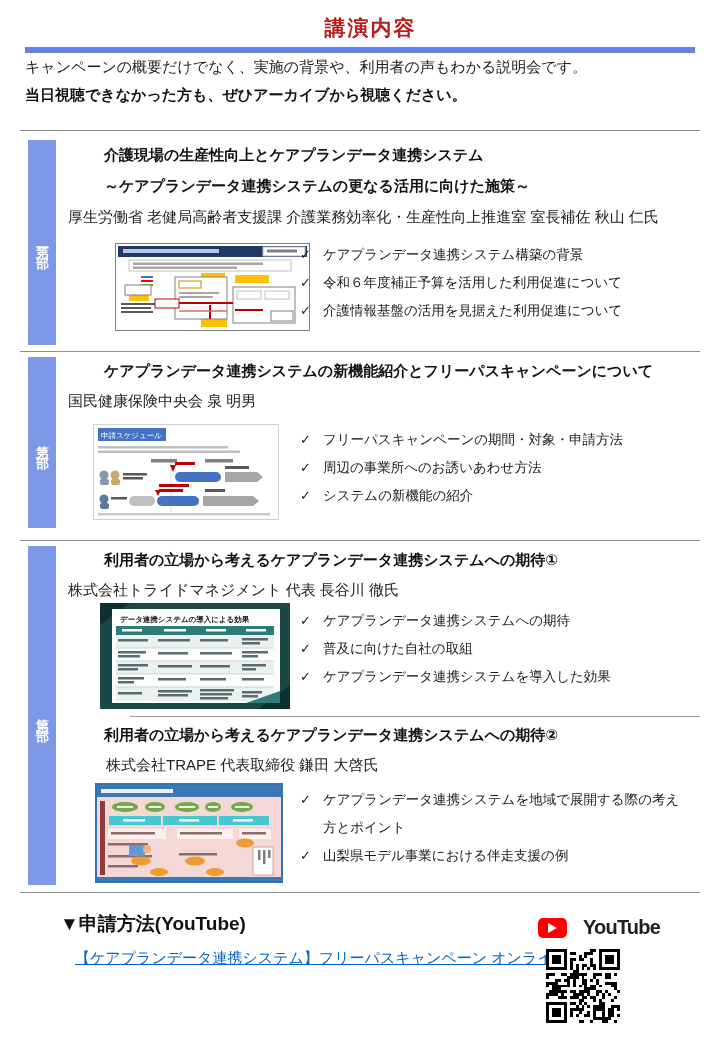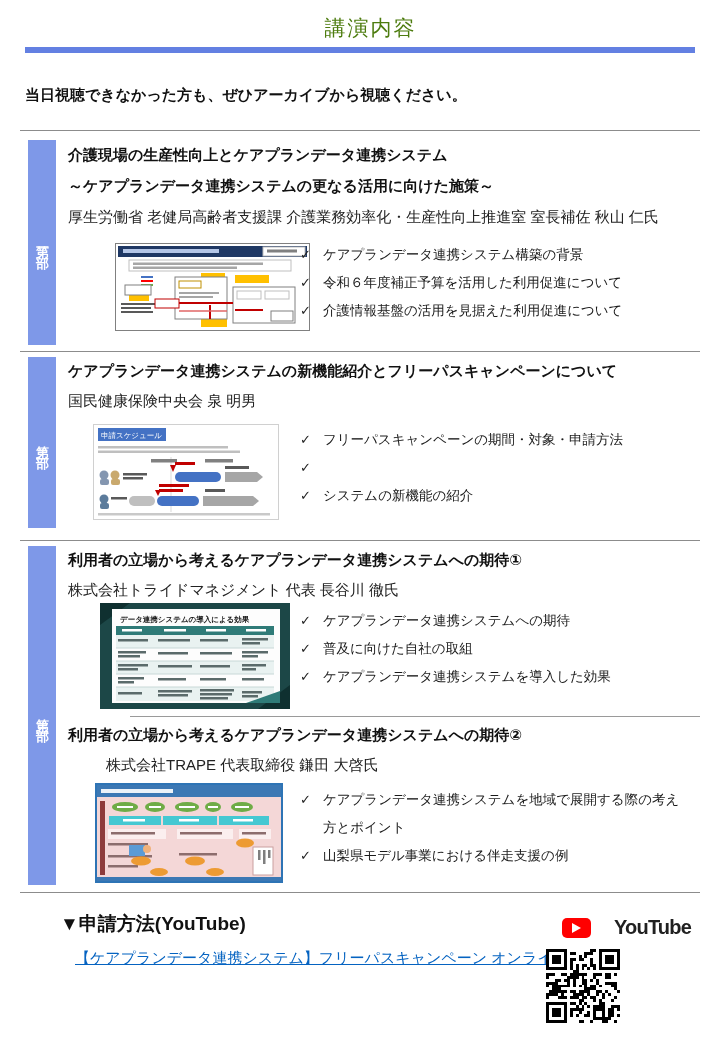--- a/index.html
+++ b/index.html
@@ -6,21 +6,21 @@
   html,body { background:#ffffff; }
   .page {
     position:relative; width:720px; height:1040px; background:#ffffff;
     font-family:"Liberation Sans","DejaVu Sans",sans-serif;
     color:#1a1a1a; overflow:hidden;
   }
   .abs { position:absolute; }
 
   
   .page-title { top:14px; left:0; right:0; text-align:center;
-    font-size:21px; font-weight:normal; color:#4d7c0f; letter-spacing:2px;padding-left:21px; }
+    font-size:21px; font-weight:bold; color:#b91c1c; letter-spacing:2px;padding-left:21px; }
   .top-rule { left:25px; top:47px; width:670px; height:6px; background:#6380e2; }
   .intro1 { left:25px; top:58px; font-size:15px; color:#222; }
   .intro2 { left:25px; top:86px; font-size:15px; font-weight:bold; color:#111; }
 
   
   .divider { height:1px; background:#8c8c8c; }
   #div1 { left:20px; top:130px; width:680px; }
   #div2 { left:20px; top:351px; width:680px; }
   #div3 { left:20px; top:540px; width:680px; }
   #div3inner { left:130px; top:716px; width:570px; background:#9a9a9a; }
@@ -28,21 +28,21 @@
 
   
   .side-bar { width:28px; background:#7e98e8; display:flex;
     align-items:center; justify-content:center; }
   .side-bar span { writing-mode:vertical-rl; text-orientation:upright;
     color:#ffffff; font-weight:bold; font-size:13px; letter-spacing:5px; }
   #bar1 { left:28px; top:140px; height:205px; }
   #bar2 { left:28px; top:357px; height:171px; }
   #bar3 { left:28px; top:546px; height:339px; }
 
-  .talk-title { font-size:15px; font-weight:bold; color:#111; white-space:nowrap; }
+  .talk-title { font-size:15px; font-weight:bold; color:#111; white-space:nowrap;margin-left:36px; }
   .speaker { font-size:15px; color:#222; white-space:nowrap; }
 
   #t1a { left:68px; top:146px; } #t1b { left:68px; top:177px;text-align:right; }
   #sp1 { left:68px; top:208px; }
   #t2a { left:68px; top:362px; } #sp2 { left:68px; top:392px; }
   #t3a { left:68px; top:551px; } #sp3 { left:68px; top:581px; }
   #t4a { left:68px; top:726px; } #sp4 { left:60px; top:756px;margin-left:46px; }
 
   
   .bullets { list-style:none; font-size:13.5px; color:#1a1a1a; width:400px; }
@@ -59,35 +59,36 @@
   #thumb1 { left:115px; top:243px; }
   #thumb2 { left:93px;  top:424px; }
   #thumb3 { left:100px; top:603px; }
   #thumb4 { left:95px;  top:783px; }
   svg text { font-family:"Liberation Sans","DejaVu Sans",sans-serif; }
 
   
   #arc-heading { left:60px; top:911px; font-size:19px; font-weight:bold; color:#111; }
   #arc-link { left:75px; top:949px; font-size:15px; color:#0563c1;
     text-decoration:underline; cursor:pointer; }
-  #yt-logo { left:538px; top:916px; display:flex; align-items:center; gap:23px;margin-left:24px; }
+  #yt-logo { left:538px; top:916px; display:flex; align-items:center; gap:16px; }
   .yt-badge { width:29px; height:20px; background:#ff0000; border-radius:5px;
     display:flex; align-items:center; justify-content:center; }
   .yt-play { width:0; height:0; border-left:9px solid #ffffff;
     border-top:5.5px solid transparent; border-bottom:5.5px solid transparent; }
   .yt-word { font-size:20px; font-weight:bold; letter-spacing:-0.8px; color:#212121; }
   #qr-wrap { left:546px; top:949px; width:74px; height:74px; }
 </style>
 </head>
 <body>
 
 <div class="page">
 
   <div class="abs page-title">講演内容</div>
   <div class="abs top-rule"></div>
+  <div class="abs intro1">キャンペーンの概要だけでなく、実施の背景や、利用者の声もわかる説明会です。</div>
   <div class="abs intro2">当日視聴できなかった方も、ぜひアーカイブから視聴ください。</div>
 
   <div id="div1" class="abs divider"></div>
 
   <div id="bar1" class="abs side-bar">
     <span>第一部</span>
   </div>
   <div id="t1a" class="abs talk-title">介護現場の生産性向上とケアプランデータ連携システム</div>
   <div id="t1b" class="abs talk-title">～ケアプランデータ連携システムの更なる活用に向けた施策～</div>
   <div id="sp1" class="abs speaker">厚生労働省 老健局高齢者支援課 介護業務効率化・生産性向上推進室 室長補佐 秋山 仁氏</div>
@@ -183,20 +184,21 @@
     <rect x="5" y="89" width="172" height="2.5" fill="#c9c9c9"></rect>
   </svg>
 
   <ul id="blist2" class="abs bullets">
     <li>
       <span class="check">✓</span>
       <span>フリーパスキャンペーンの期間・対象・申請方法</span>
     </li>
     <li>
       <span class="check">✓</span>
+      <span>周辺の事業所へのお誘いあわせ方法</span>
     </li>
     <li>
       <span class="check">✓</span>
       <span>システムの新機能の紹介</span>
     </li>
   </ul>
 
   <div id="div3" class="abs divider"></div>
 
   <div id="bar3" class="abs side-bar">

